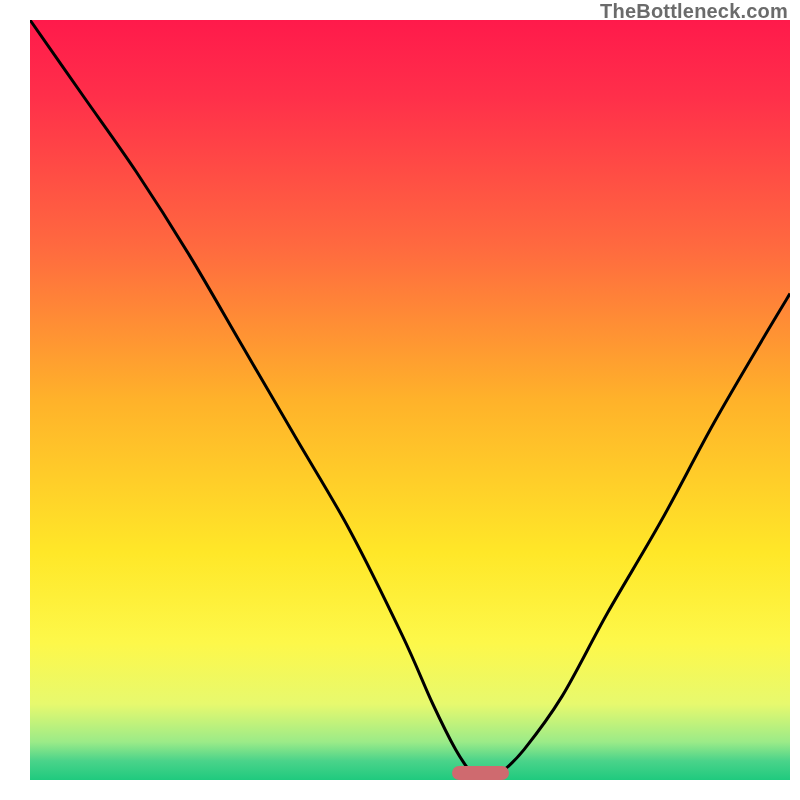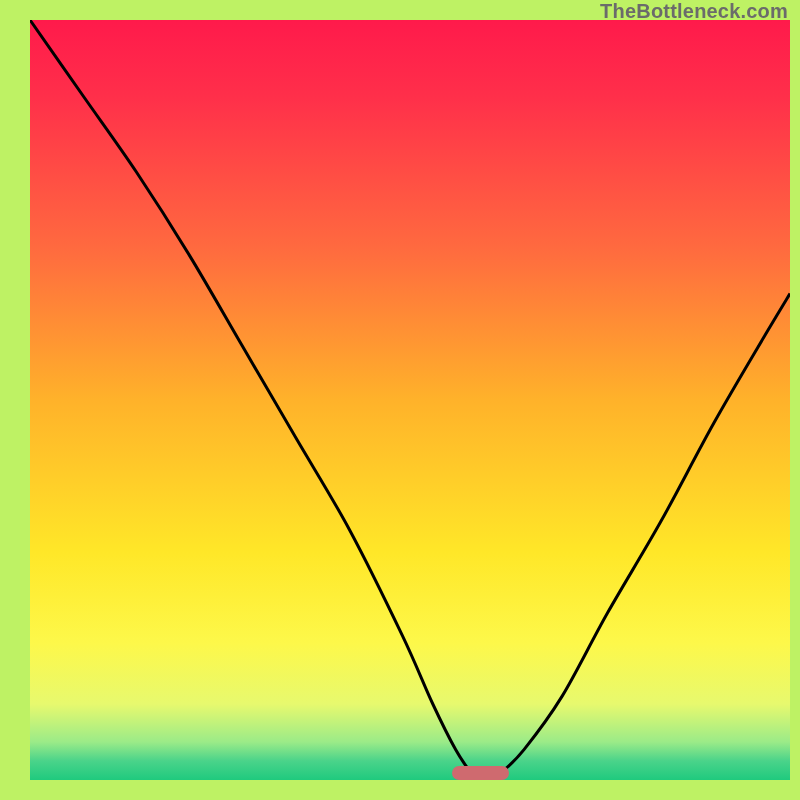--- a/index.html
+++ b/index.html
@@ -9,21 +9,21 @@
     height: 800px;
     background: #000;
     overflow: hidden;
   }
   .frame {
     position: absolute;
     left: 0;
     top: 0;
     width: 800px;
     height: 800px;
-    background: #bef264;
+    background: #ffffff;
   }
   .plot {
     position: absolute;
     left: 30px;
     top: 20px;
     width: 760px;
     height: 760px;
     overflow: hidden;
   }
   .gradient {

